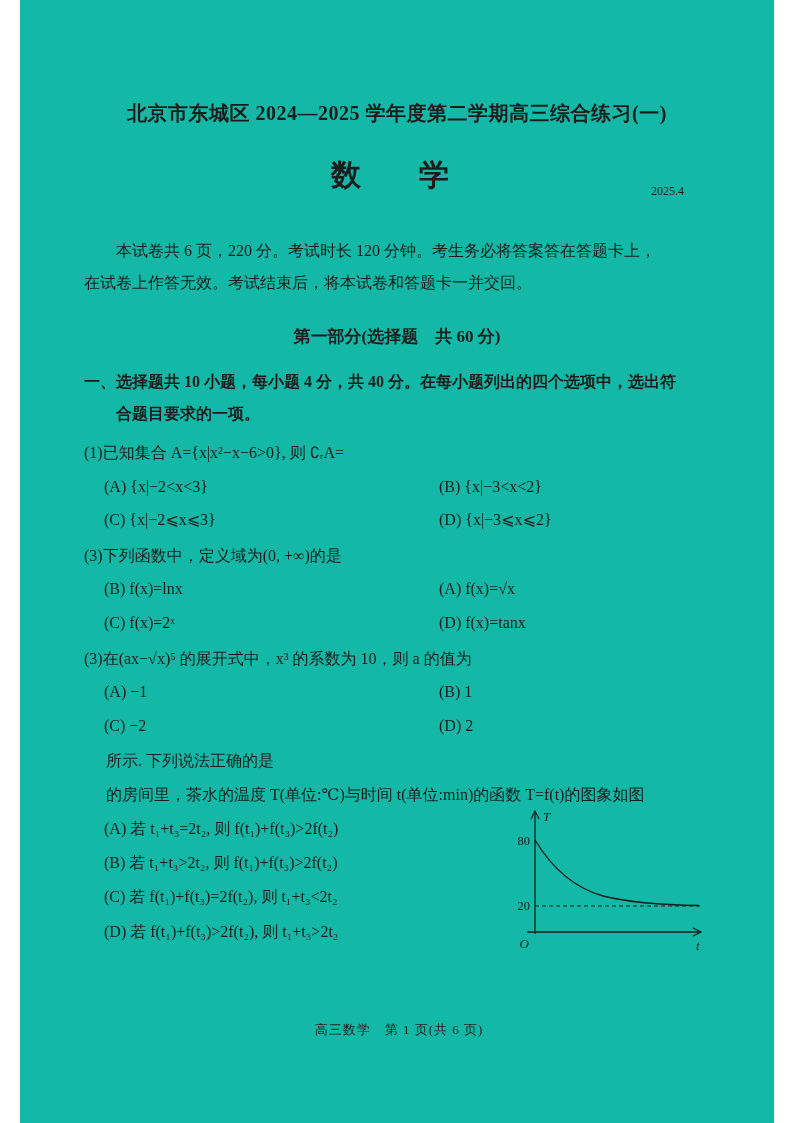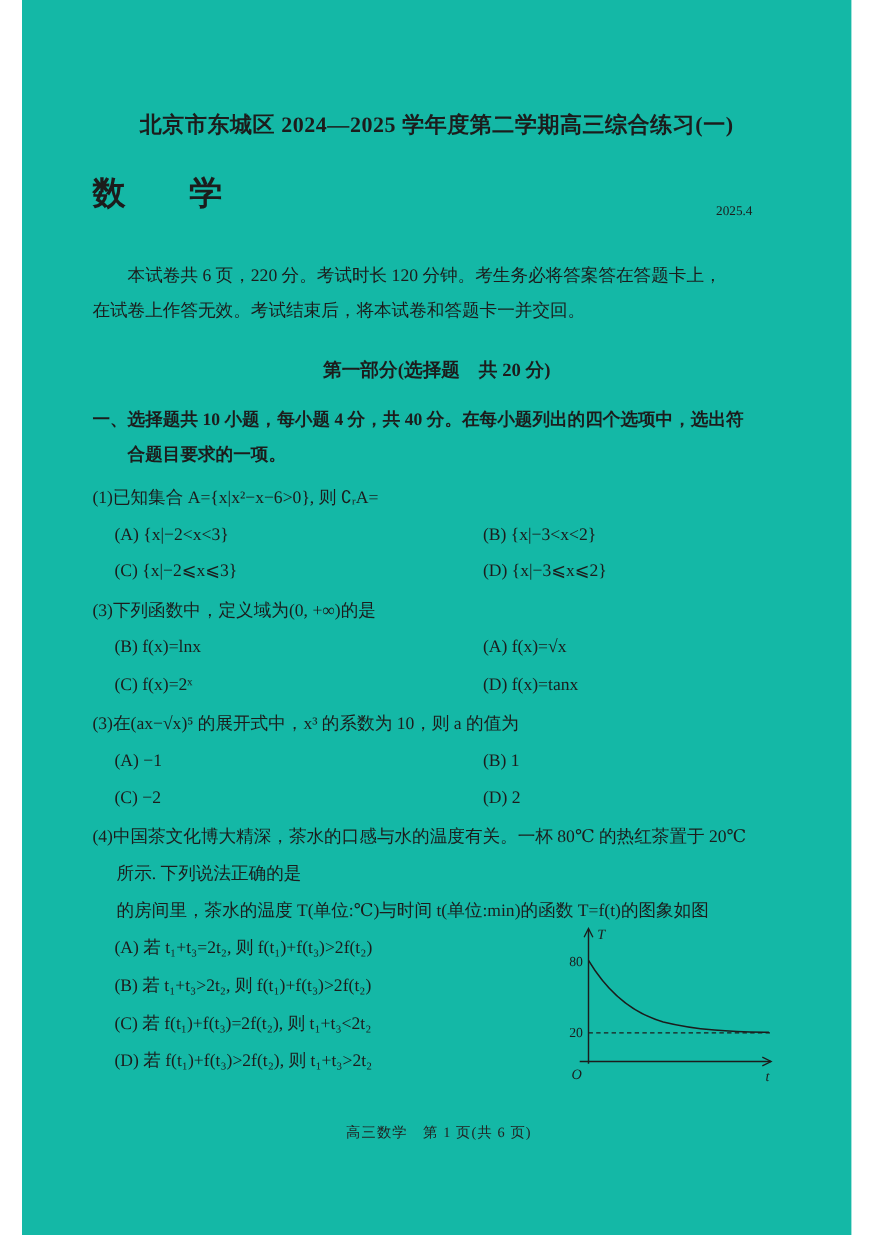--- a/index.html
+++ b/index.html
@@ -23,20 +23,21 @@
     font-size: 20px;
     font-weight: bold;
     letter-spacing: 0.5px;
   }
   .subject-row {
     position: relative;
     margin-top: 28px;
     height: 46px;
   }
   .subject {
+    text-align: center;
     font-size: 30px;
     font-weight: bold;
     letter-spacing: 14px;
   }
   .exam-date {
     position: absolute;
     right: 26px;
     bottom: 2px;
     font-size: 12px;
   }
@@ -92,21 +93,21 @@
   <div class="subject-row">
     <div class="subject">数　学</div>
     <div class="exam-date">2025.4</div>
   </div>
 
   <div class="notice">
     <div class="line1">本试卷共 6 页，220 分。考试时长 120 分钟。考生务必将答案答在答题卡上，</div>
     <div class="line2">在试卷上作答无效。考试结束后，将本试卷和答题卡一并交回。</div>
   </div>
 
-  <div class="section-title">第一部分(选择题　共 20 分)</div>
+  <div class="section-title">第一部分(选择题　共 60 分)</div>
 
   <div class="directions">
     <div>一、选择题共 10 小题，每小题 4 分，共 40 分。在每小题列出的四个选项中，选出符</div>
     <div class="line2">合题目要求的一项。</div>
   </div>
 
   <div class="questions">
 
     <div class="question">
       <div class="stem">(1)已知集合 A={x|x²−x−6&gt;0}, 则 ∁ᵣA=</div>
@@ -132,21 +133,20 @@
       <div class="stem">(3)在(ax−√x)⁵ 的展开式中，x³ 的系数为 10，则 a 的值为</div>
       <div class="opt-grid">
         <div class="opt">(A) −1</div>
         <div class="opt">(B) 1</div>
         <div class="opt">(C) −2</div>
         <div class="opt">(D) 2</div>
       </div>
     </div>
 
     <div class="question">
-      <div class="stem">(4)中国茶文化博大精深，茶水的口感与水的温度有关。一杯 80℃ 的热红茶置于 20℃</div>
       <div class="stem stem-cont">所示. 下列说法正确的是</div>
       <div class="stem stem-cont">的房间里，茶水的温度 T(单位:℃)与时间 t(单位:min)的函数 T=f(t)的图象如图</div>
 
       <div class="q4-body">
         <div class="q4-opts">
           <div class="opt">(A) 若 t₁+t₃=2t₂, 则 f(t₁)+f(t₃)&gt;2f(t₂)</div>
           <div class="opt">(B) 若 t₁+t₃&gt;2t₂, 则 f(t₁)+f(t₃)&gt;2f(t₂)</div>
           <div class="opt">(C) 若 f(t₁)+f(t₃)=2f(t₂), 则 t₁+t₃&lt;2t₂</div>
           <div class="opt">(D) 若 f(t₁)+f(t₃)&gt;2f(t₂), 则 t₁+t₃&gt;2t₂</div>
         </div>

